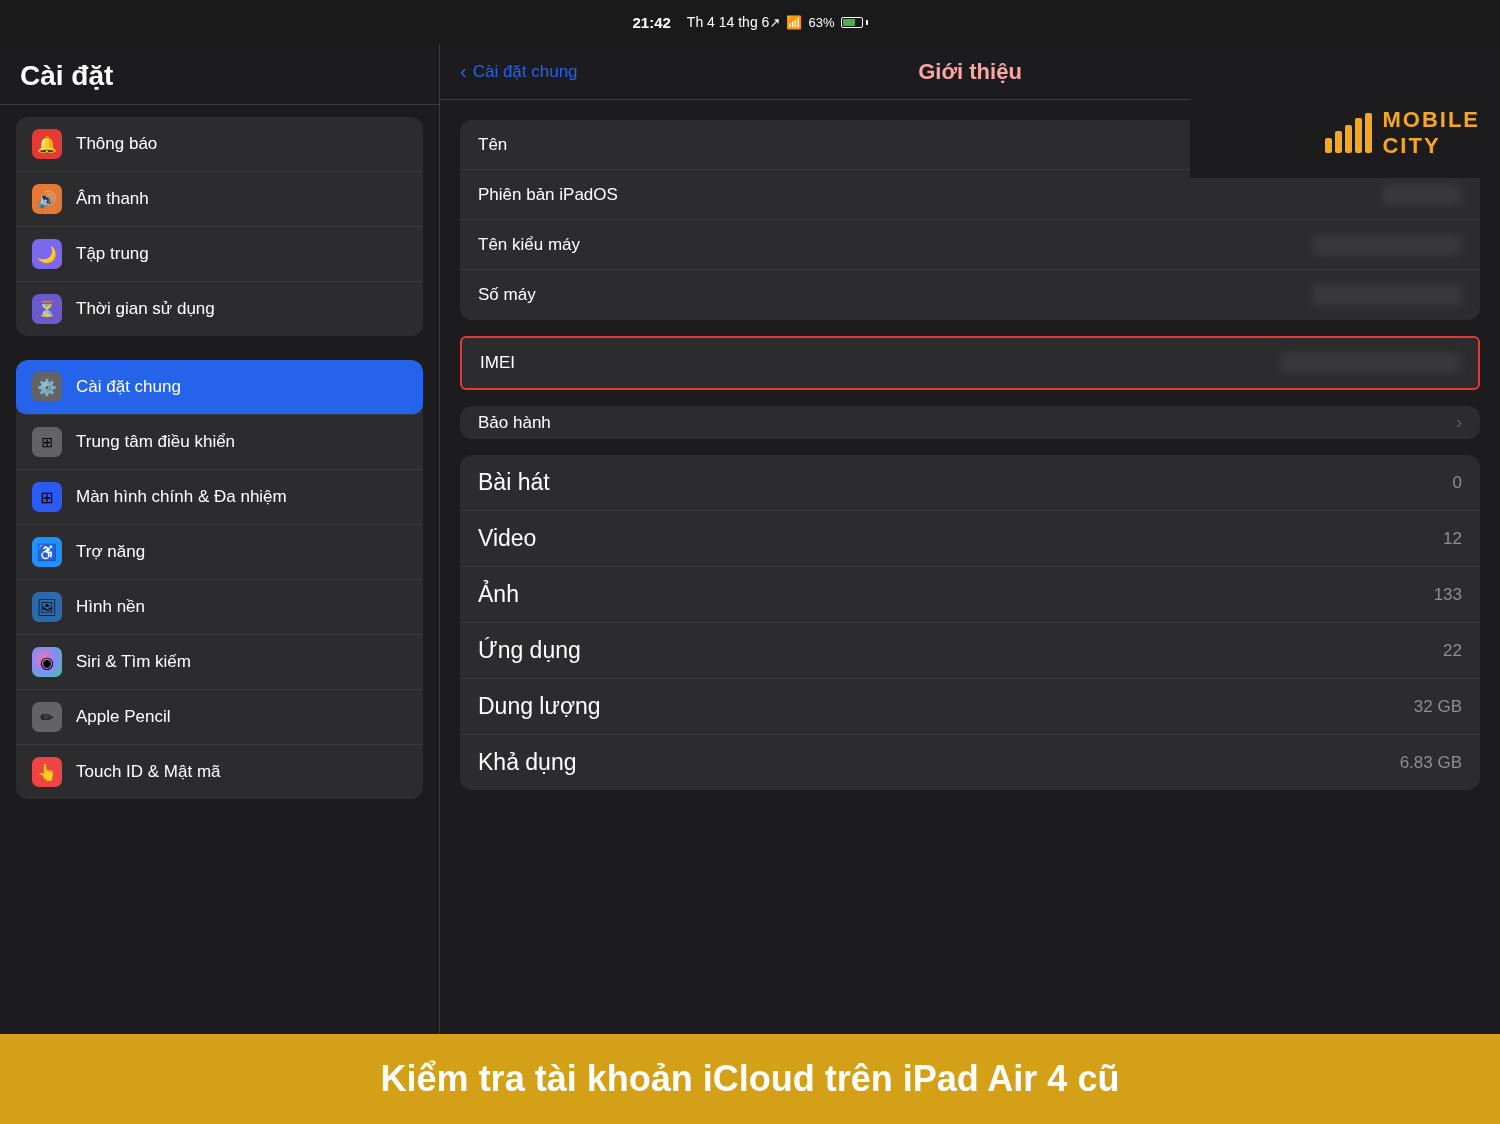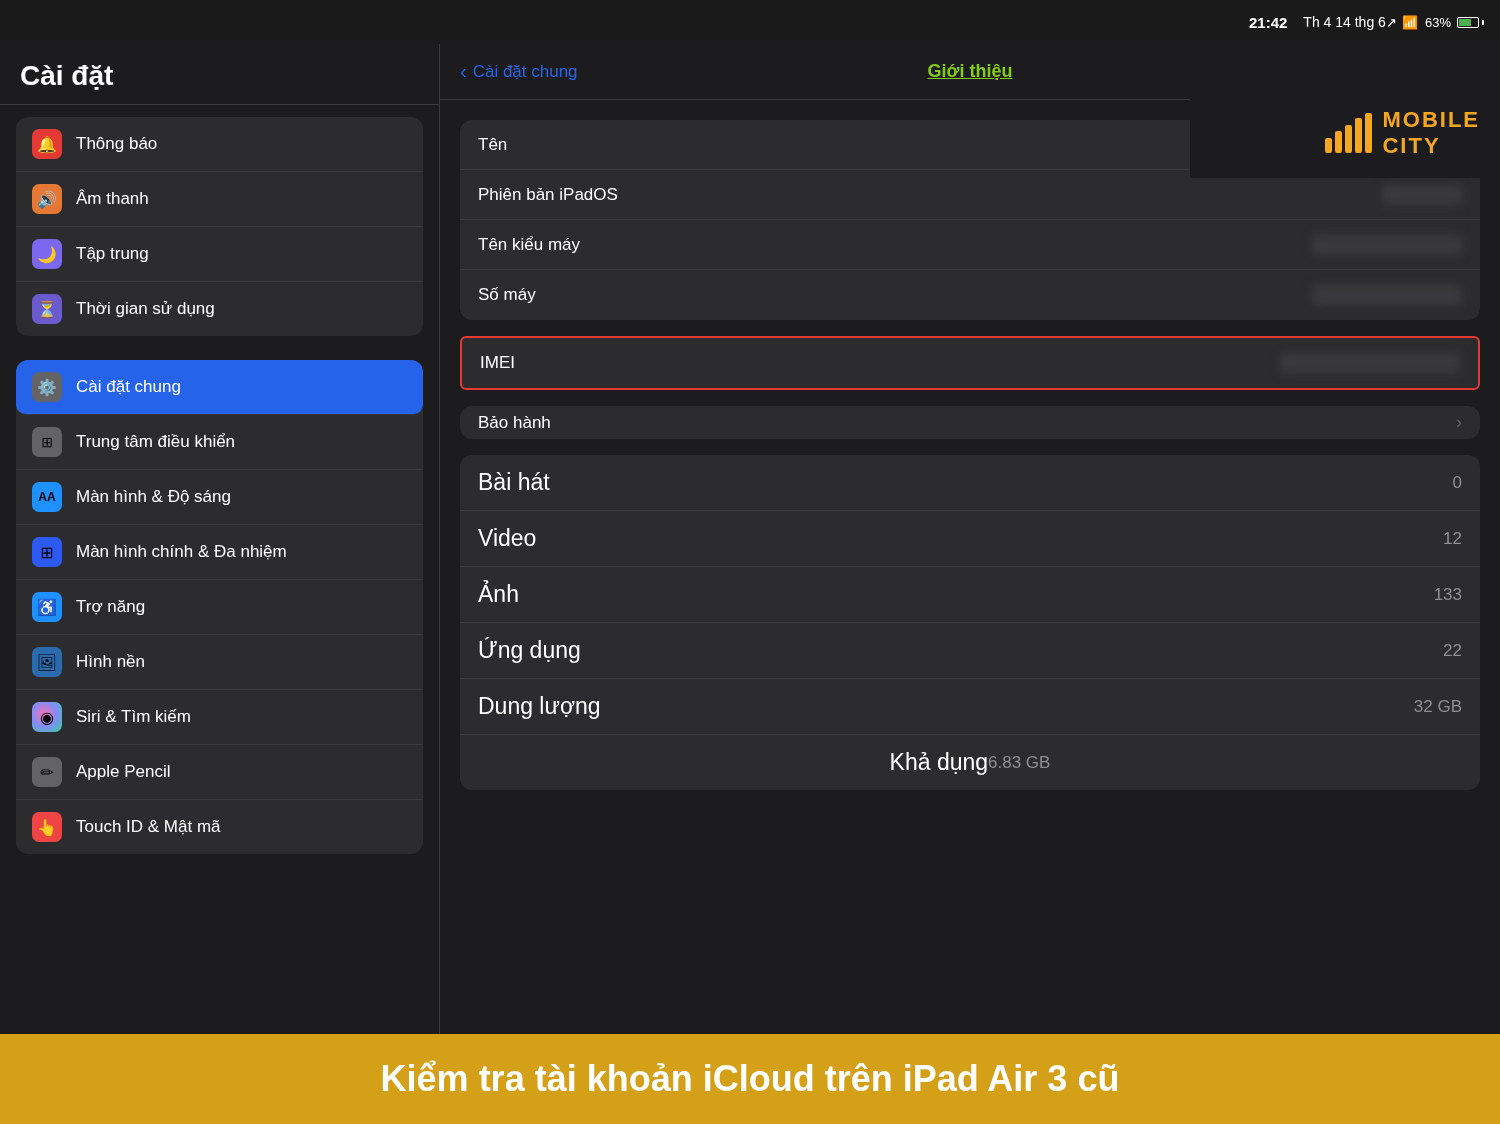--- a/index.html
+++ b/index.html
@@ -13,21 +13,21 @@
     }
 
     
     .status-bar {
       position: absolute;
       top: 0; left: 0; right: 0;
       height: 44px;
       background: #1a1a1a;
       display: flex;
       align-items: center;
-      justify-content: flex-end;
+      justify-content: center;
       padding: 0 16px;
       z-index: 100;
     }
     .status-time {
       color: #fff;
       font-size: 15px;
       font-weight: 600;
     }
     .status-date {
       color: #fff;
@@ -167,24 +167,23 @@
       gap: 4px;
     }
     .chevron-left {
       font-size: 20px;
       margin-right: 2px;
     }
     .right-title {
       position: absolute;
       left: 50%;
       transform: translateX(-50%);
-      font-size: 18px;
+      font-size: 22px;
       font-weight: 600;
-      color: #84cc16;
-      text-decoration: underline;
+      color: #fca5a5;
     }
     .logo-container {
       display: flex;
       align-items: center;
       gap: 10px;
     }
     .logo-bars {
       display: flex;
       align-items: flex-end;
       gap: 3px;
@@ -277,21 +276,20 @@
     }
     .stat-row {
       display: flex;
       align-items: center;
       justify-content: space-between;
       padding: 14px 18px;
       border-bottom: 0.5px solid #3a3a3c;
     }
     .stat-row:last-child {
       border-bottom: none;
-      justify-content: center;
     }
     .stat-label {
       font-size: 23px;
       color: #fff;
     }
     .stat-value {
       font-size: 17px;
       color: #8e8e93;
     }
 
@@ -389,24 +387,20 @@
     <div class="sidebar-section">
       <div class="sidebar-item active">
         <div class="sidebar-item-icon icon-gray">⚙️</div>
         <span class="sidebar-item-label">Cài đặt chung</span>
       </div>
       <div class="sidebar-item">
         <div class="sidebar-item-icon icon-gray" style="font-size:14px;">⊞</div>
         <span class="sidebar-item-label">Trung tâm điều khiển</span>
       </div>
       <div class="sidebar-item">
-        <div class="sidebar-item-icon icon-aa" style="font-size:12px;font-weight:700;">AA</div>
-        <span class="sidebar-item-label">Màn hình &amp; Độ sáng</span>
-      </div>
-      <div class="sidebar-item">
         <div class="sidebar-item-icon icon-grid">⊞</div>
         <span class="sidebar-item-label">Màn hình chính &amp; Đa nhiệm</span>
       </div>
       <div class="sidebar-item">
         <div class="sidebar-item-icon icon-accessibility">♿</div>
         <span class="sidebar-item-label">Trợ năng</span>
       </div>
       <div class="sidebar-item">
         <div class="sidebar-item-icon icon-wallpaper">🖼</div>
         <span class="sidebar-item-label">Hình nền</span>
@@ -512,14 +506,14 @@
           <span class="stat-label">Khả dụng</span>
           <span class="stat-value">6.83 GB</span>
         </div>
       </div>
 
     </div>
   </div>
 </div>
 
 <div class="bottom-banner">
-  <span class="banner-text">Kiểm tra tài khoản iCloud trên iPad Air 3 cũ</span>
+  <span class="banner-text">Kiểm tra tài khoản iCloud trên iPad Air 4 cũ</span>
 </div>
 
 </body></html>

